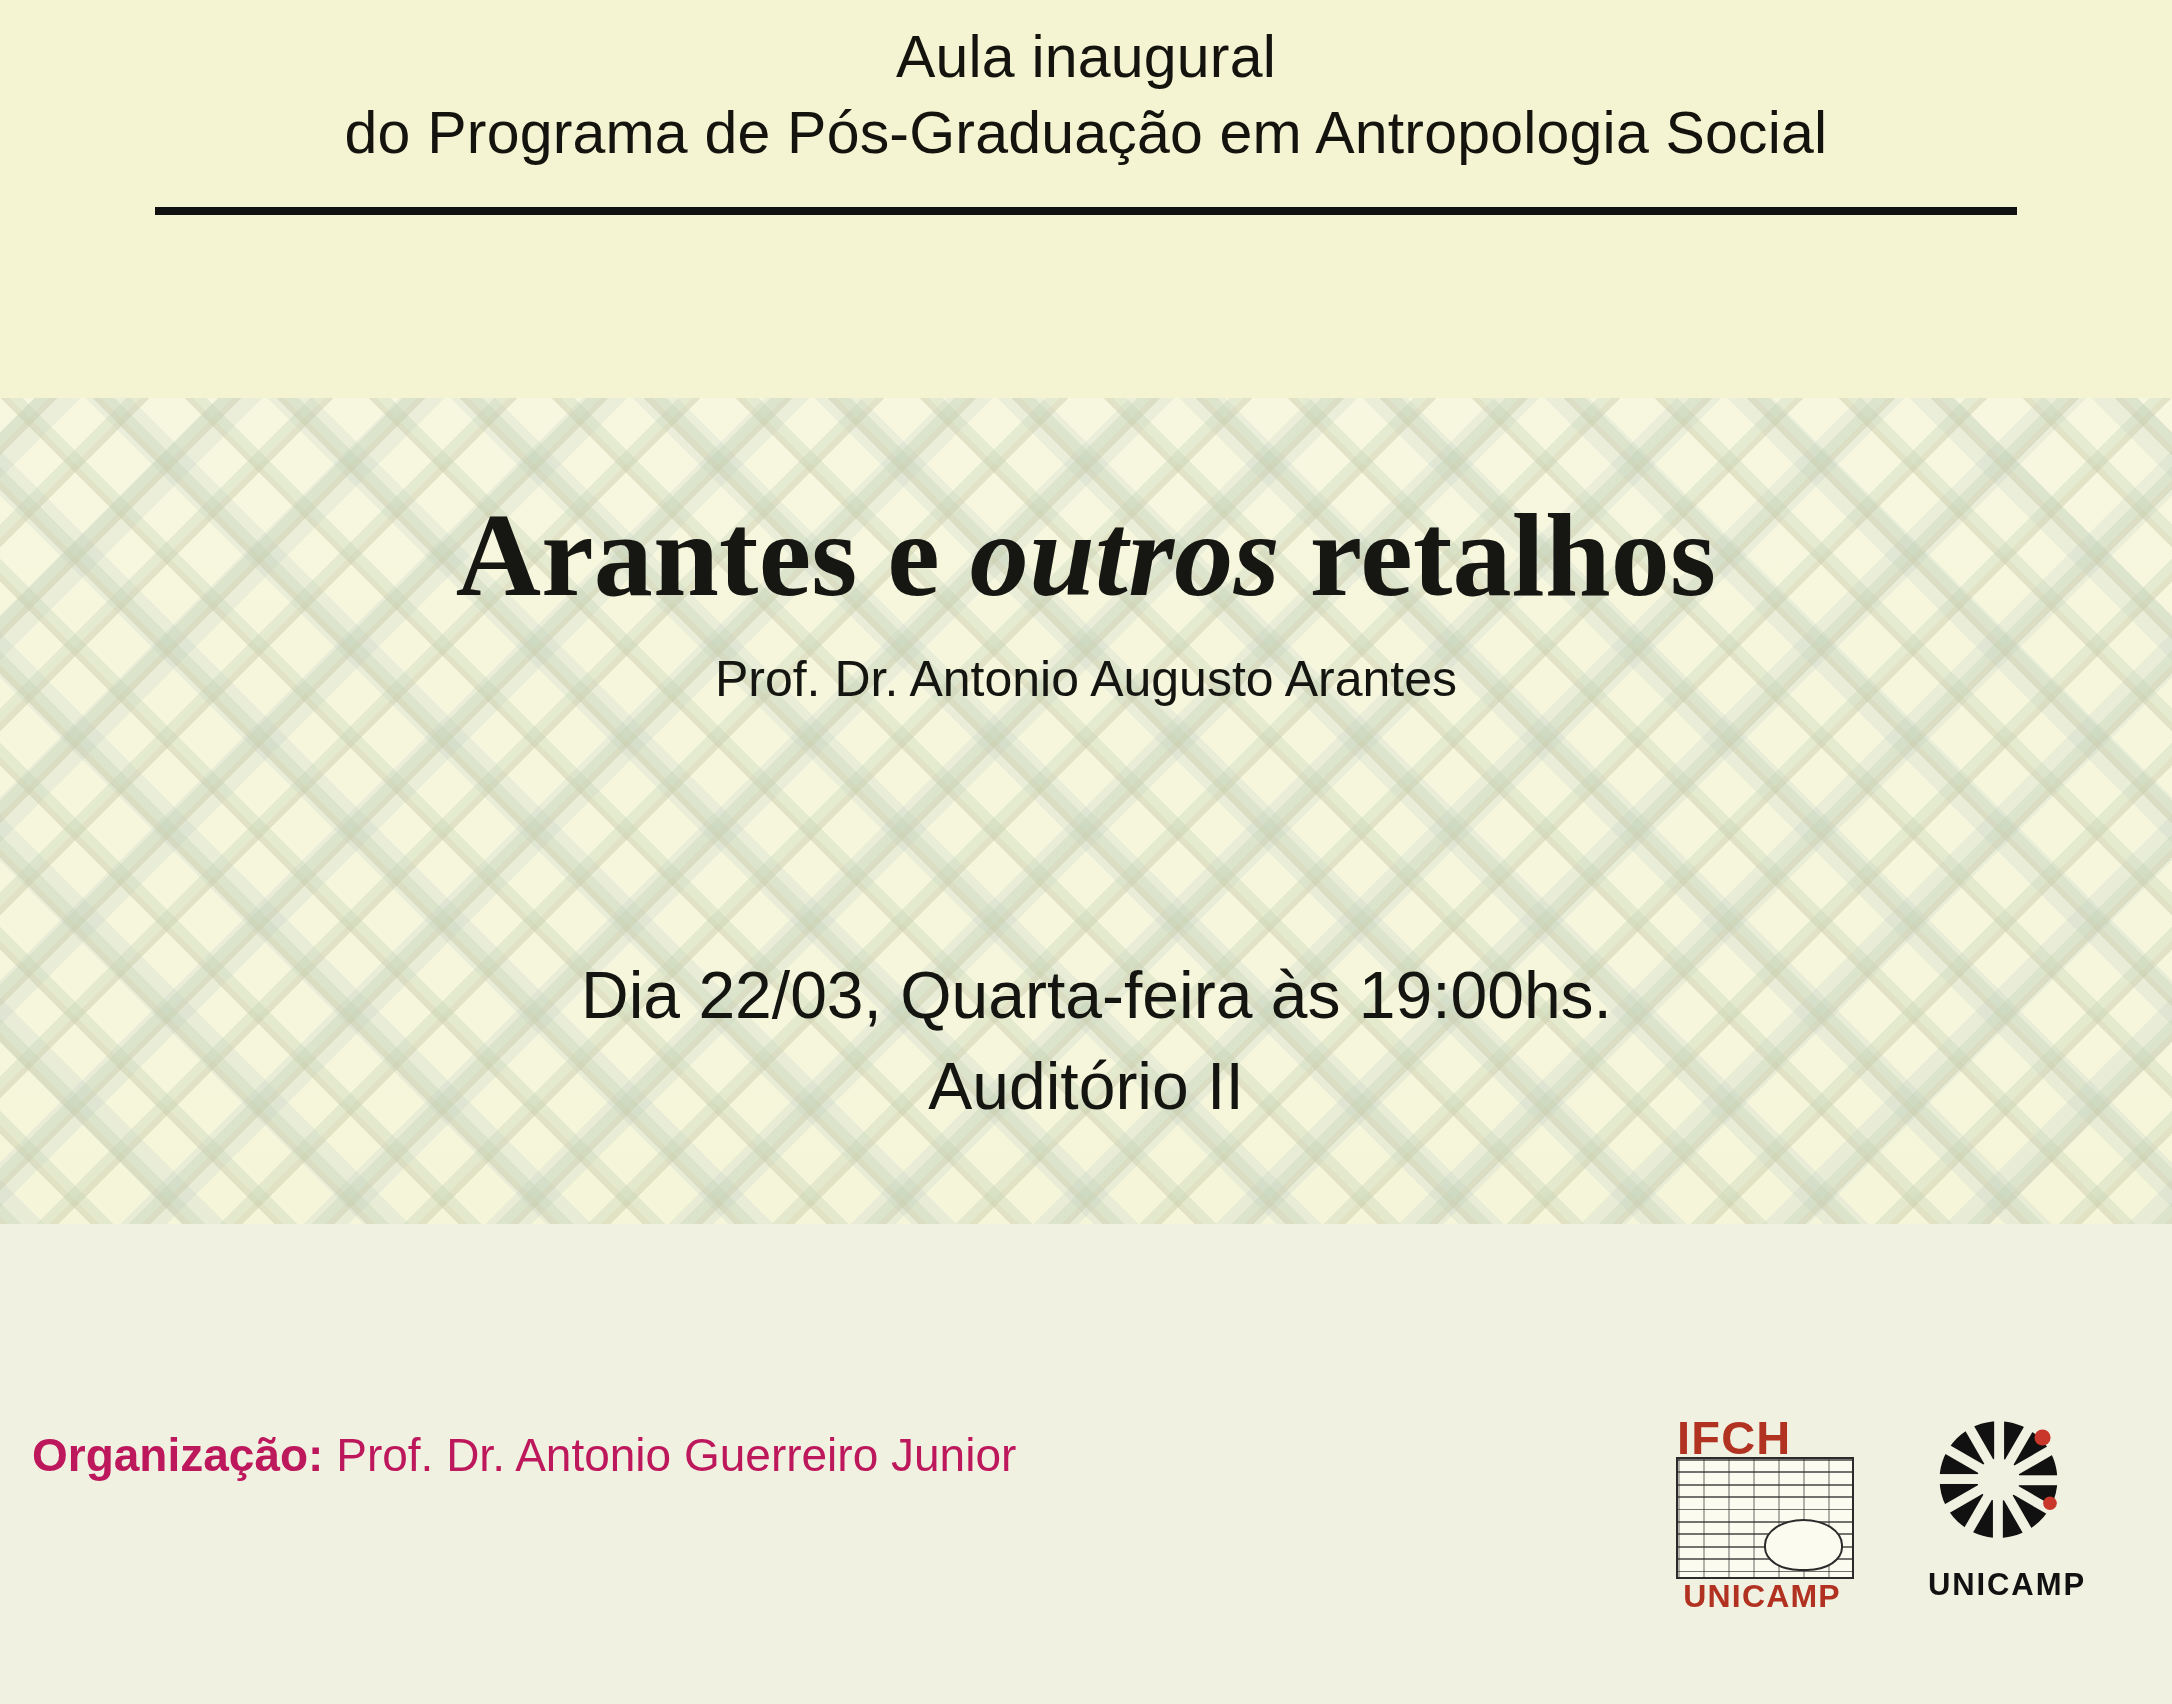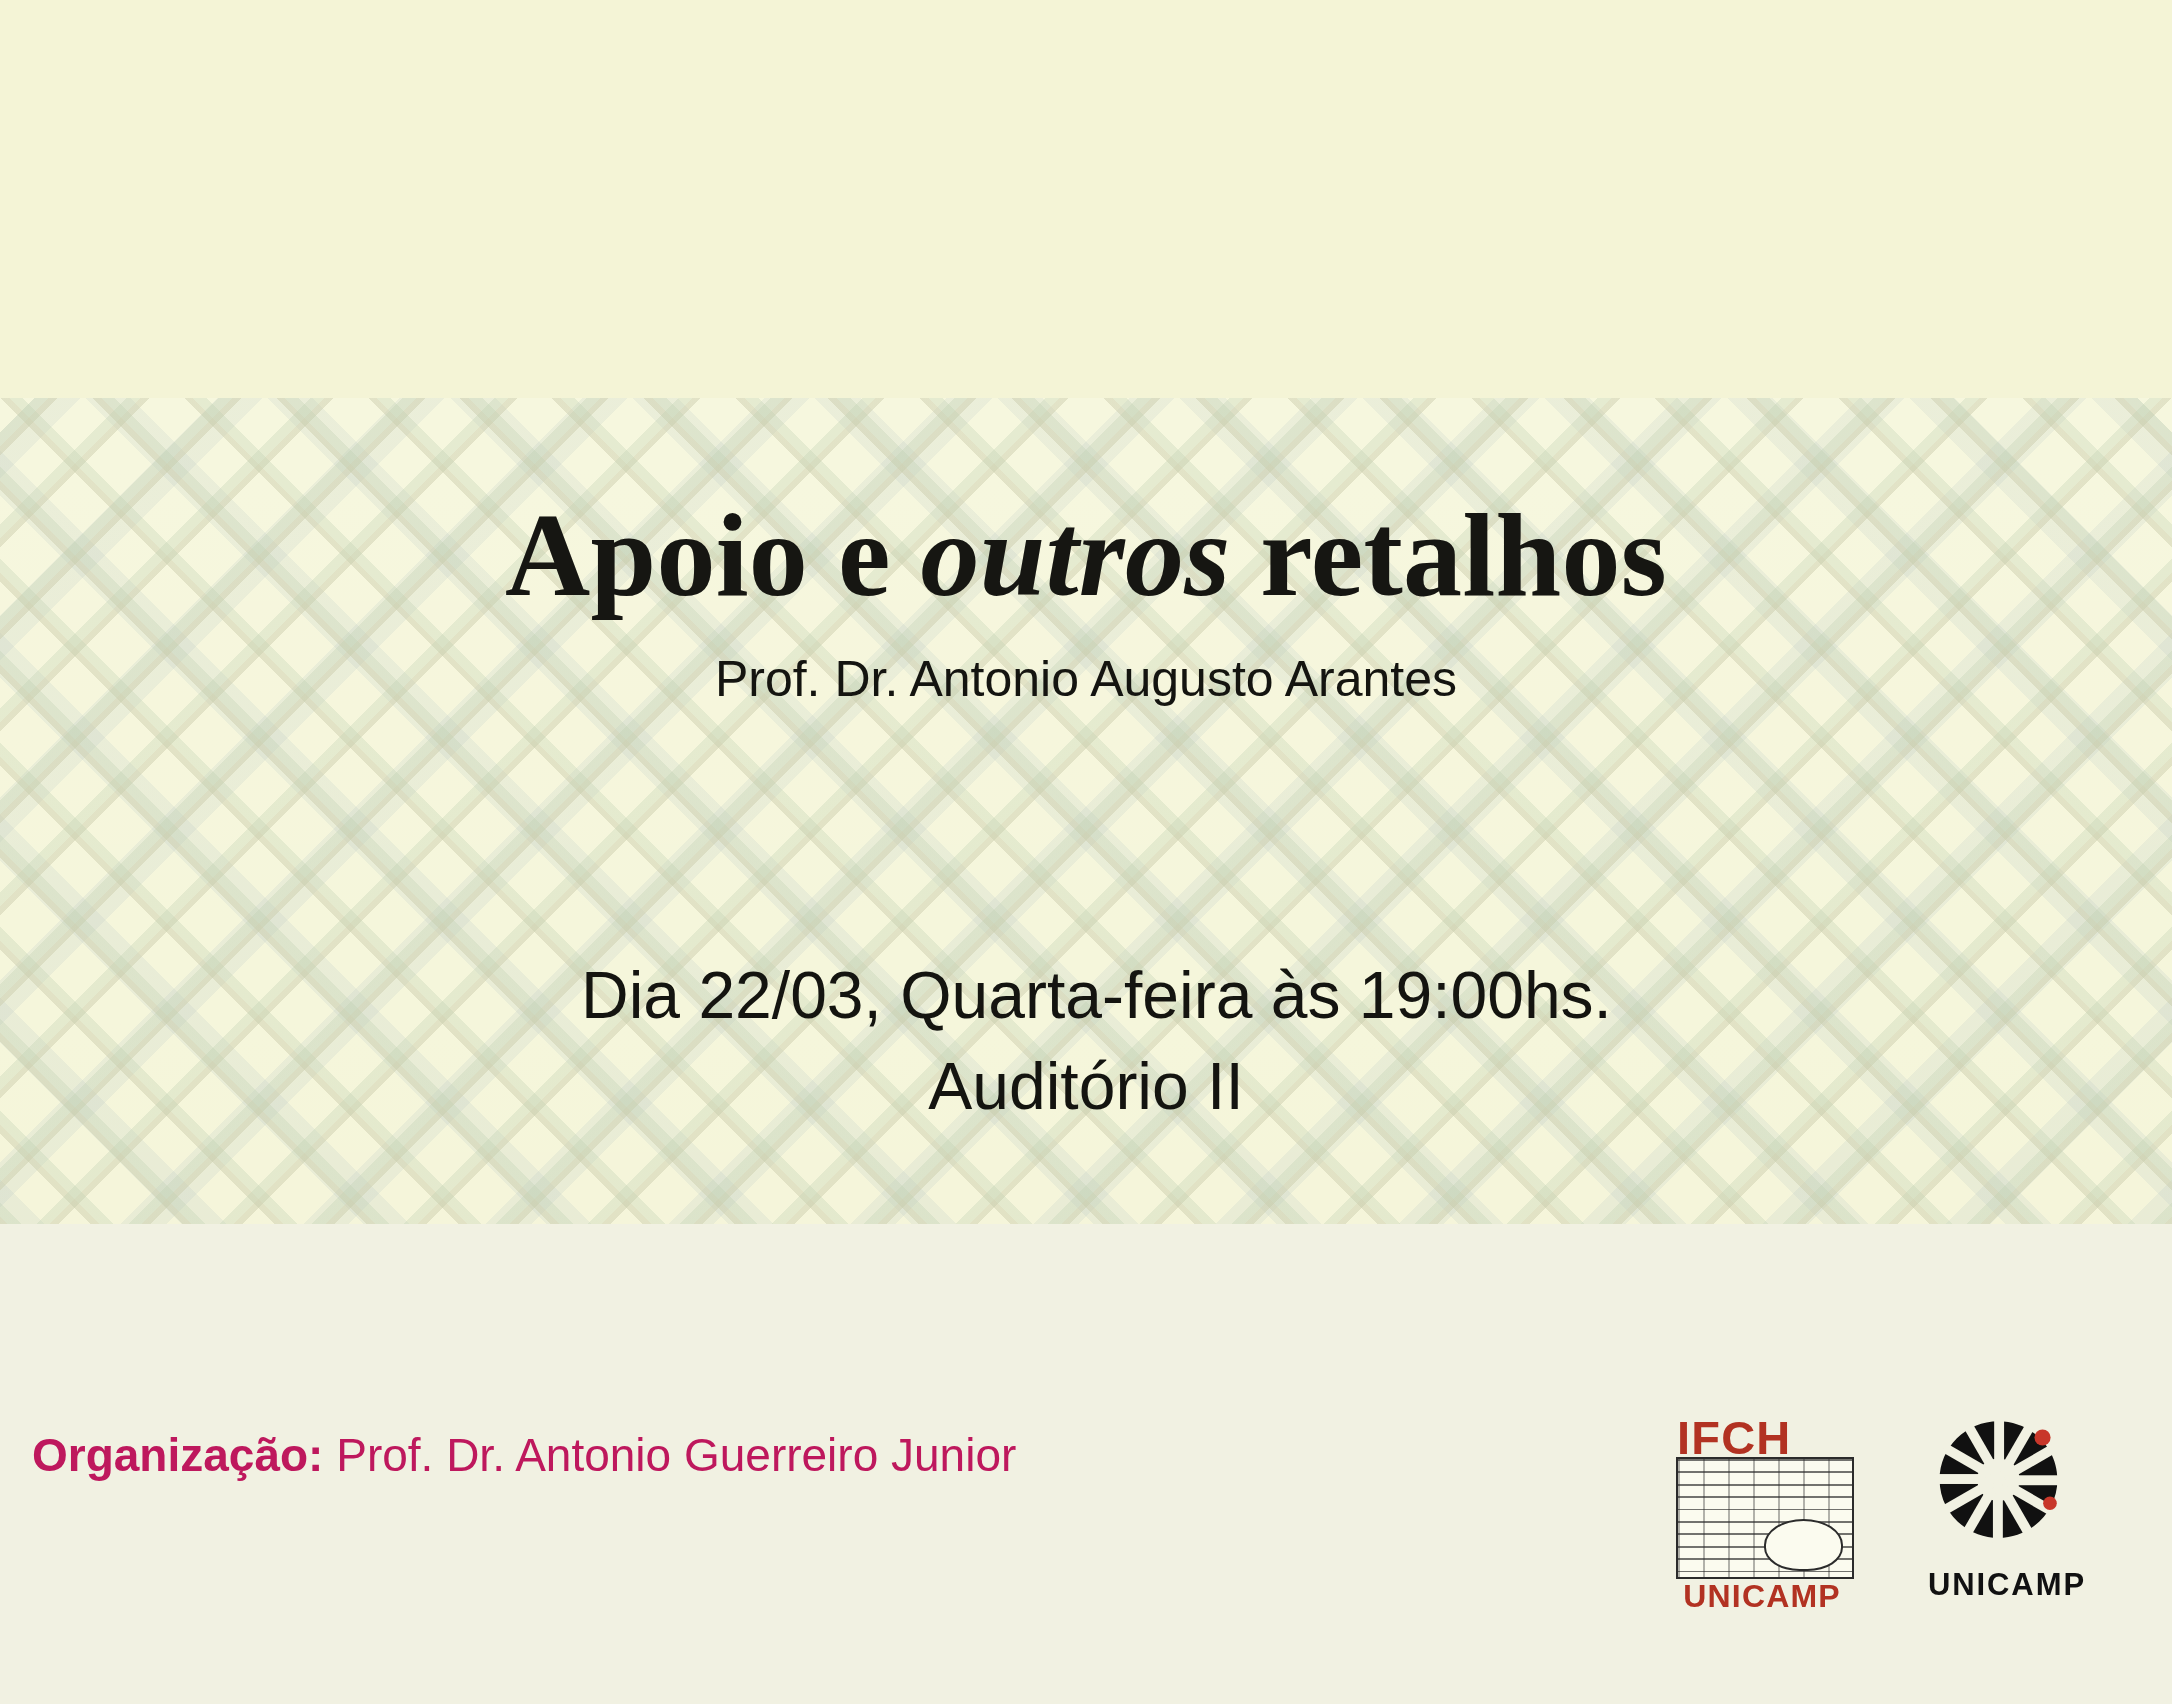--- a/index.html
+++ b/index.html
@@ -235,25 +235,32 @@
     font-size: 31px;
     color: #111;
     letter-spacing: 1.9px;
   }
 </style>
 </head>
 <body>
 
 <div class="poster">
 
+  <div class="header-band">
+    <div class="header-lines">
+      <div class="header-line">Aula inaugural</div>
+      <div class="header-line">do Programa de Pós-Graduação em Antropologia Social</div>
+    </div>
+    <div class="header-rule"></div>
+  </div>
 
   <div class="pattern-band">
     <div class="pattern-veil"></div>
     <div class="band-content">
-      <div class="talk-title"><span>Apoio e </span><span class="ital">outros</span><span> retalhos</span></div>
+      <div class="talk-title"><span>Arantes e </span><span class="ital">outros</span><span> retalhos</span></div>
       <div class="speaker">Prof. Dr. Antonio Augusto Arantes</div>
       <div class="when">Dia 22/03, Quarta-feira às 19:00hs.</div>
       <div class="where">Auditório II</div>
     </div>
   </div>
 
   <div class="lower-band">
 
     <div class="credits">
       <div>

